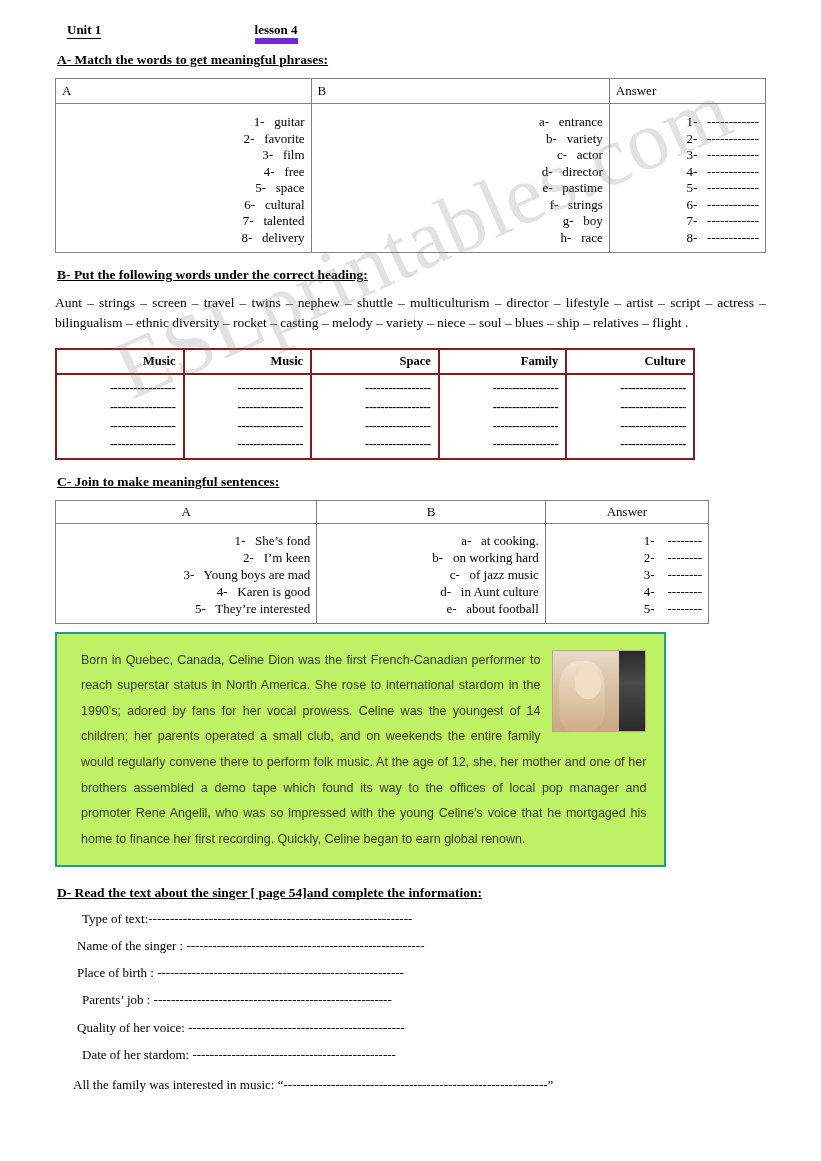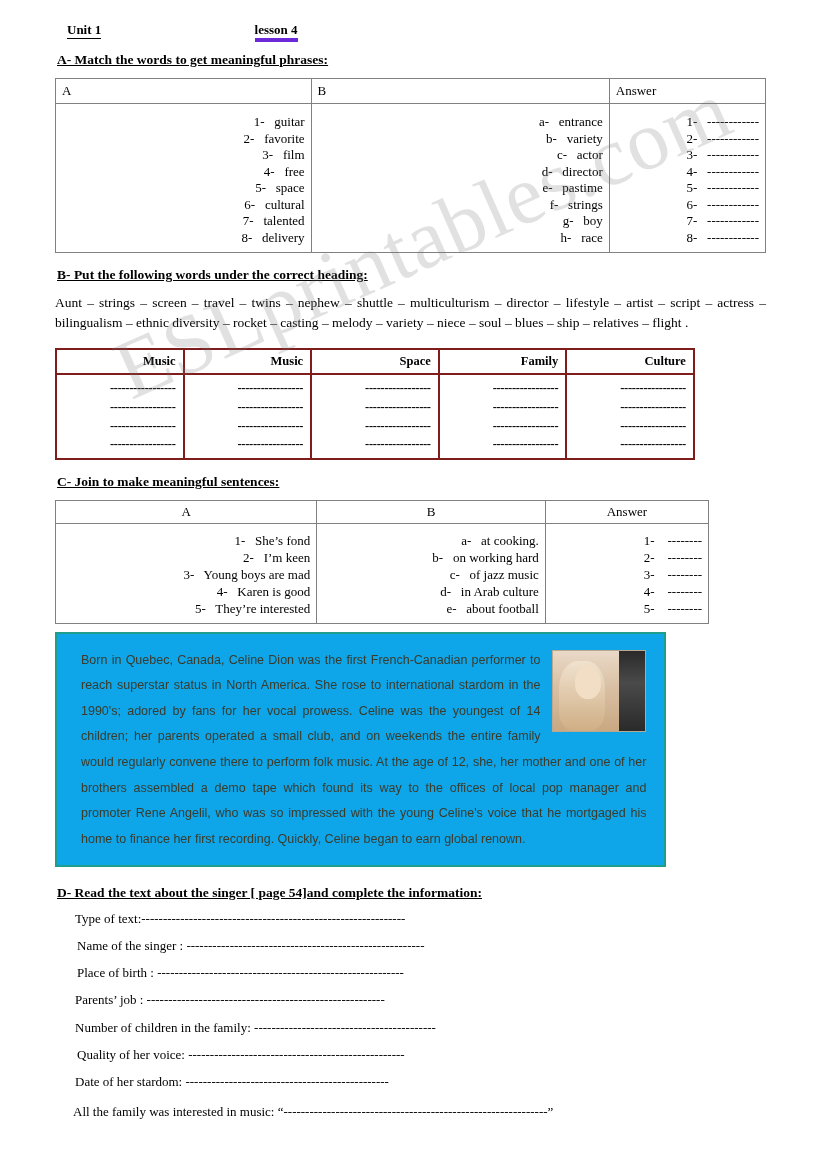--- a/index.html
+++ b/index.html
@@ -33,21 +33,21 @@
   }
   .content{position:relative;z-index:2;}
 
   .hdr{
     font-weight:bold;
     font-size:13px;
     margin:0 0 0 12px;
     padding-top:4px;
   }
   .hdr .unit{ border-bottom:1px solid #000; padding-bottom:1px;}
-  .hdr .lesson{ border-bottom:4px solid #6d28d9; padding-bottom:1px; margin-left:150px;}
+  .hdr .lesson{ border-bottom:6px solid #6d28d9; padding-bottom:1px; margin-left:150px;}
 
   .sect-title{
     font-weight:bold;
     font-size:13.5px;
     text-decoration:underline;
     margin:14px 0 10px 0;
     padding-left:2px;
   }
   .sect-title.tight{margin-top:18px;}
 
@@ -119,21 +119,21 @@
   }
   table.join th{text-align:center;}
   table.join .colA{width:40%;}
   table.join .colB{width:35%;}
   table.join .colC{width:25%;}
   table.join ul.plain li{line-height:1.3;}
 
   .textbox{
     margin:8px 0 0 0;
     border:2px solid #1f9e8c;
-    background:#0ea5e9;
+    background:#bef264;
     padding:14px 18px 12px 24px;
     width:86%;
     box-sizing:border-box;
     position:relative;
     min-height:200px;
   }
   .textbox p{
     margin:0;
     font-family:"Liberation Sans", sans-serif;
     font-size:12.5px;
@@ -162,21 +162,21 @@
   .photo .face{
     position:absolute;left:22px;top:14px;width:26px;height:34px;
     background:#f2ddc5;border-radius:50% 50% 45% 45%;
   }
 
   .blanks{
     font-size:13px;
     line-height:1.25;
   }
   .blanks .row{
-    margin:0 0 11px 20px;
+    margin:0 0 11px 27px;
     white-space:nowrap;
   }
   .blanks .row.indent{margin-left:22px;}
 
   .justify-line{
     font-size:13px;
     margin:14px 0 0 18px;
   }
 </style>
 </head>
@@ -307,21 +307,21 @@
             <li>3-   Young boys are mad</li>
             <li>4-   Karen is good</li>
             <li>5-   They’re interested</li>
           </ul>
         </td>
         <td>
           <ul class="plain">
             <li>a-   at cooking.</li>
             <li>b-   on working hard</li>
             <li>c-   of jazz music</li>
-            <li>d-   in Arab culture</li>
+            <li>d-   in Aunt culture</li>
             <li>e-   about football</li>
           </ul>
         </td>
         <td>
           <ul class="plain">
             <li>1-    --------</li>
             <li>2-    --------</li>
             <li>3-    --------</li>
             <li>4-    --------</li>
             <li>5-    --------</li>
@@ -340,21 +340,20 @@
       <p>Born in Quebec, Canada, Celine Dion was the first French-Canadian performer to reach superstar status in North America. She rose to international stardom in the 1990's; adored by fans for her vocal prowess. Celine was the youngest of 14 children; her parents operated a small club, and on weekends the entire family would regularly convene there to perform folk music. At the age of 12, she, her mother and one of her brothers assembled a demo tape which found its way to the offices of local pop manager and promoter Rene Angelil, who was so impressed with the young Celine's voice that he mortgaged his home to finance her first recording. Quickly, Celine began to earn global renown.</p>
     </div>
 
     <div class="sect-title tight">D- Read the text about the singer [ page 54]and complete the information:</div>
 
     <div class="blanks">
       <div class="row">Type of text:-------------------------------------------------------------</div>
       <div class="row indent">Name of the singer : -------------------------------------------------------</div>
       <div class="row indent">Place of birth : ---------------------------------------------------------</div>
       <div class="row">Parents’ job  : -------------------------------------------------------</div>
-      <div class="row">Number of children in the family: ------------------------------------------</div>
       <div class="row indent">Quality of her voice: --------------------------------------------------</div>
       <div class="row">Date of her stardom: -----------------------------------------------</div>
     </div>
 
     <div class="justify-line">All the family was interested in music: “-------------------------------------------------------------”</div>
 
   </div>
 </div>
 
 </body></html>

